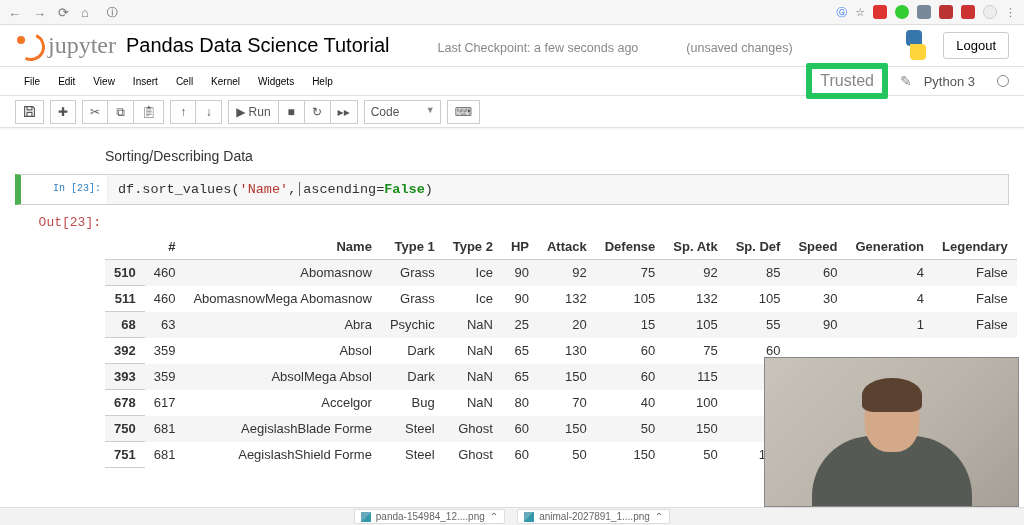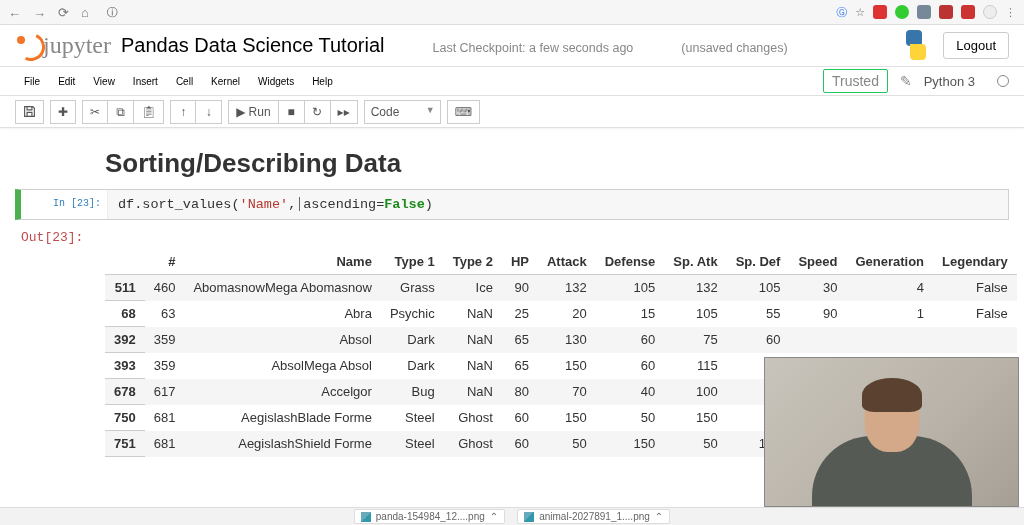--- a/index.html
+++ b/index.html
@@ -5,61 +5,61 @@
   * { box-sizing: border-box; margin: 0; padding: 0; }
   body { font-family: "Helvetica Neue", Helvetica, Arial, sans-serif; font-size: 13px; color: #333; background: #fff; width: 1024px; height: 525px; overflow: hidden; position: relative; }
   
   .browser-chrome { height: 25px; background: #f6f6f6; border-bottom: 1px solid #ddd; display: flex; align-items: center; padding: 0 8px; gap: 10px; font-size: 11px; color: #777; }
   .nav-icons { display: flex; gap: 12px; color: #777; font-size: 13px;}
   .url-bar { flex: 1; padding: 2px 8px; color: #555; display:flex; align-items:center; gap:6px;}
   .right-icons { display: flex; gap: 8px; align-items:center;}
   .ext-dot { width:14px; height:14px; border-radius:3px;}
   
   .header { display: flex; align-items: center; padding: 5px 15px 6px; }
-  .logo { display:flex; align-items:center; font-size: 24px; color:#888; font-family: Georgia, serif;}
+  .logo { display:flex; align-items:center; gap:5px; font-size: 24px; color:#888; font-family: Georgia, serif;}
   .logo-mark { width:28px; height:28px; position:relative;}
   .logo-mark::before { content:""; position:absolute; width:8px; height:8px; border-radius:50%; background:#f37626; top:5px; left:2px;}
   .logo-mark::after { content:""; position:absolute; width:22px; height:22px; border:3px solid #f37626; border-top-color:transparent; border-left-color:transparent; border-radius:50%; left:2px; top:2px; transform:rotate(-20deg);}
   .title-block { margin-left: 10px; color:#333; display:flex; align-items:baseline; gap:12px;}
   .nb-title { font-size: 20px; font-weight: 400; color:#000;}
   .checkpoint { font-size: 12.5px; color:#888;padding-left:36px;}
   .python-logo { width:30px;height:30px; margin-left:auto; position:relative;}
   .py-top{position:absolute;width:16px;height:16px;background:#3776ab;border-radius:4px 4px 0 4px;top:0;left:5px;}
   .py-bot{position:absolute;width:16px;height:16px;background:#ffd43b;border-radius:0 4px 4px 4px;bottom:0;right:5px;}
   .logout-btn { margin-left:12px; padding:5px 12px; border:1px solid #ccc; background:#fff; border-radius:3px; font-size:13px;}
   
   .menubar { border-top:1px solid #e0e0e0; border-bottom:1px solid #e0e0e0; padding:0 15px; display:flex; align-items:center; height:30px; background:#fff;}
   .menubar .menu { padding: 4px 9px; color:#000000; font-size:10px;}
   .menubar .right { margin-left:auto; display:flex; align-items:center; gap:6px;}
-  .trusted { color:#888; font-size:14px; padding:3px 8px; border:1px solid #22c55e; border-radius:2px;}
+  .trusted { color:#888; font-size:16px; padding:3px 8px; border:6px solid #22c55e; border-radius:2px;}
   .pencil { color:#888; padding:0 6px; font-size:14px;}
   .kernel-ind { display:flex; align-items:center; gap:22px; font-size:13px; color:#555;}
   .kernel-circle { width:12px;height:12px;border:1.5px solid #888;border-radius:50%;}
   
   .toolbar { border-bottom:1px solid #e0e0e0; padding:3px 15px; display:flex; align-items:center; height:32px; background:#fff; box-shadow:0 1px 2px rgba(0,0,0,.05);}
   .tbtn { border:1px solid #ccc; background:#fff; padding:3px 7px; height:24px; display:inline-flex; align-items:center; justify-content:center; font-size:12px; color:#555; min-width:26px;}
   .tgroup { display:flex; margin-right:6px;}
   .tgroup .tbtn:not(:first-child){border-left:none;}
   .run-label{margin-left:3px;}
   .cell-type-select{ border:1px solid #ccc;height:24px; font-size:12px; padding:1px 40px 1px 6px; background:#fff; color:#555; appearance:none; position:relative;}
   .sel-wrap{position:relative;display:inline-flex;margin-right:6px;}
   .sel-wrap::after{content:"▼";position:absolute;right:6px;top:5px;font-size:9px;color:#888;pointer-events:none;}
   
   .notebook { padding: 10px 15px 20px 15px; overflow:auto;}
   .md-cell { padding: 10px 0 10px 90px;}
-  .md-cell h2 { font-size: 26px; font-weight:700;}
+  .md-cell h2 { font-size: 14px; font-weight:400;}
   
   .code-cell { display:flex; border:1px solid #d0d0d0; border-left:6px solid #4caf50; background:#fff;}
   .prompt { width:86px; padding:8px 6px; text-align:right; font-family:"Courier New",monospace; font-size:10px; color:#307fc1;}
   .input-area { flex:1; padding:7px 10px; background:#f7f7f7; border-left:1px solid #eee; font-family:"Courier New",monospace; font-size:13.5px;}
   .k-str{color:#b5392f;}
   .k-bool{color:#1a8d1a;font-weight:bold;}
   .cursor{display:inline-block;width:1px;height:14px;background:#666;vertical-align:middle;margin:0 3px;}
   
-  .out-prompt{width:92px;padding:10px 6px 4px;font-family:"Courier New",monospace;font-size:13px;color:#c34c4c;}
+  .out-prompt{width:92px;padding:10px 6px 4px;text-align:right;font-family:"Courier New",monospace;font-size:13px;color:#c34c4c;}
   .out-row{display:flex;}
 
   .df-table { border-collapse:collapse; font-size:13px; margin-left:0;}
   .df-table th, .df-table td { padding:5px 9px; text-align:right; white-space:nowrap;}
   .df-table th { font-weight:700; border-bottom:1px solid #ccc;}
   .df-table tbody th { font-weight:700;}
   .df-table tbody tr:nth-child(odd){background:#f5f5f5;}
   
   .webcam{position:absolute;right:5px;bottom:18px;width:255px;height:150px;background:linear-gradient(135deg,#c9c4bb 0%, #b8b2a8 60%, #a59f95 100%);border:1px solid #888;}
   .webcam .person{position:absolute;bottom:0;left:50%;transform:translateX(-50%);width:170px;height:130px;}
@@ -199,20 +199,35 @@
             <th>Defense</th>
             <th>Sp. Atk</th>
             <th>Sp. Def</th>
             <th>Speed</th>
             <th>Generation</th>
             <th>Legendary</th>
           </tr>
         </thead>
       <tbody id="df-body">
           <tr>
+            <th>510</th>
+            <td>460</td>
+            <td>Abomasnow</td>
+            <td>Grass</td>
+            <td>Ice</td>
+            <td>90</td>
+            <td>92</td>
+            <td>75</td>
+            <td>92</td>
+            <td>85</td>
+            <td>60</td>
+            <td>4</td>
+            <td>False</td>
+          </tr>
+          <tr>
             <th>511</th>
             <td>460</td>
             <td>AbomasnowMega Abomasnow</td>
             <td>Grass</td>
             <td>Ice</td>
             <td>90</td>
             <td>132</td>
             <td>105</td>
             <td>132</td>
             <td>105</td>

